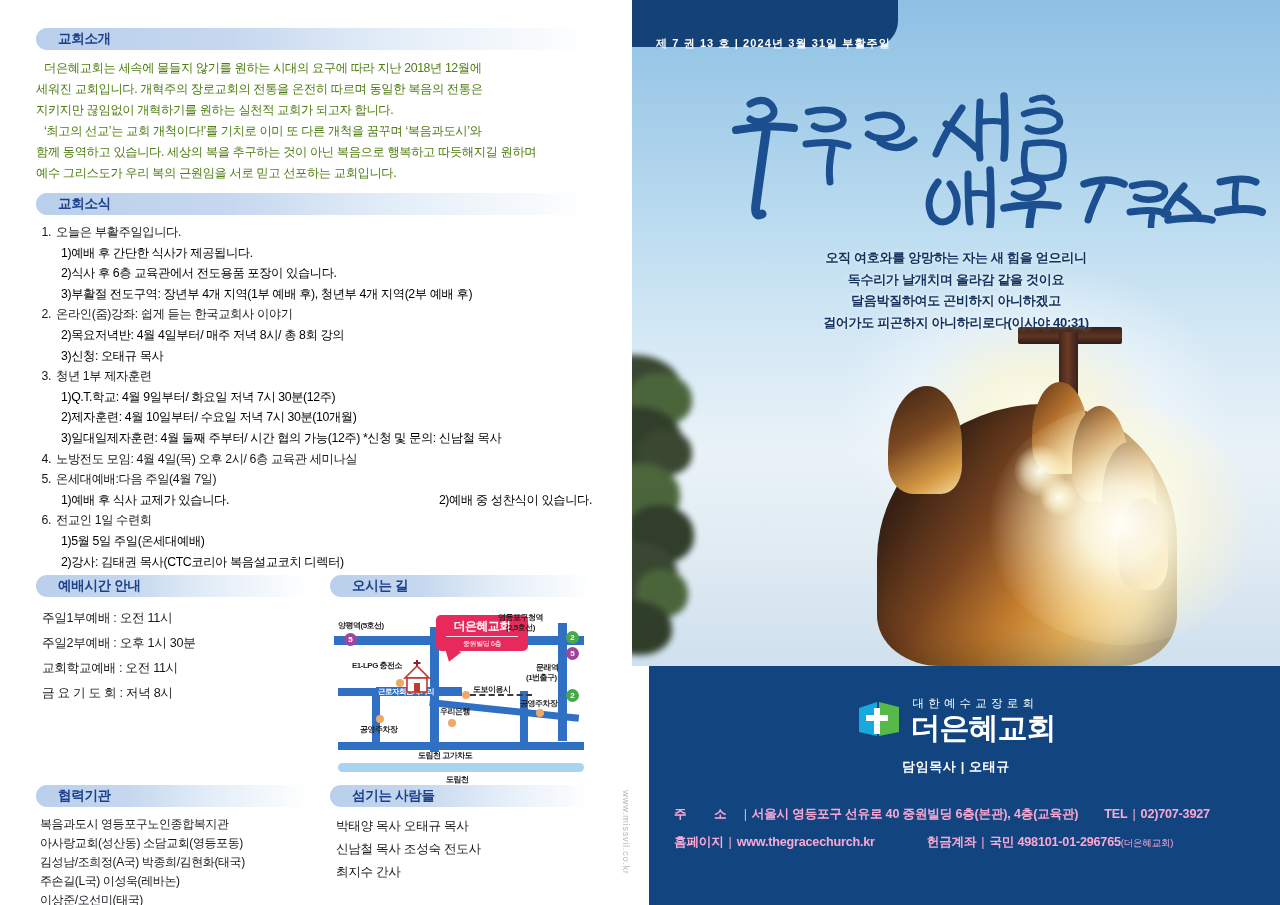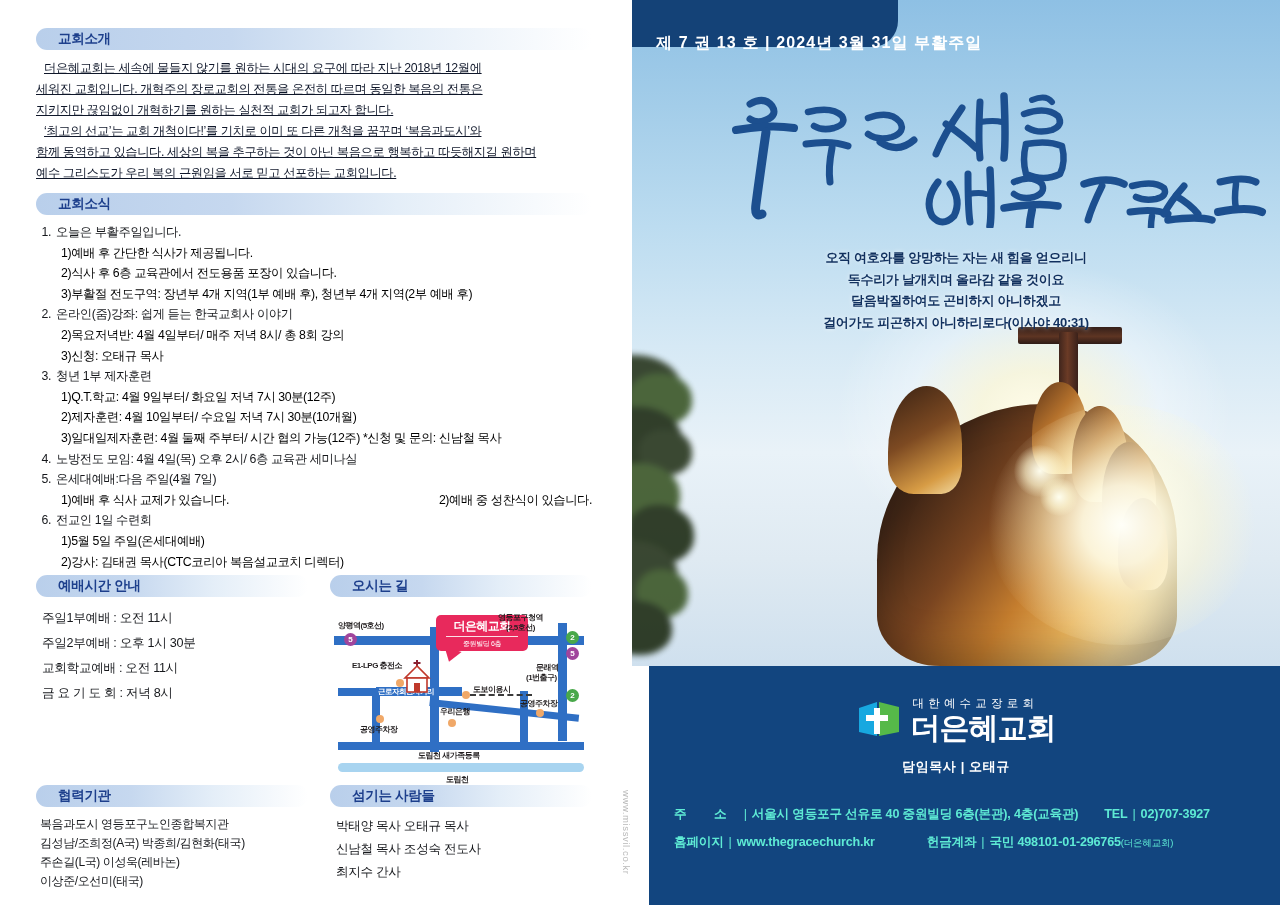--- a/index.html
+++ b/index.html
@@ -23,21 +23,21 @@
     border-radius:11px;
     background:linear-gradient(to right,#b9cfeb 0%, #c6d8ef 35%, #e4eef8 65%, #ffffff 100%);
     display:flex; align-items:center;
   }
   .section-bar .title {
     font-size:13.5px; font-weight:bold; color:#1d3f8c;
     padding-left:22px; letter-spacing:-0.3px;
     white-space:nowrap;
   }
 
-  .body-text { font-size:12.3px; color:#0f172a; line-height:21px; letter-spacing:-0.4px;text-decoration:underline; }
+  .body-text { font-size:12.3px; color:#4d7c0f; line-height:21px; letter-spacing:-0.4px; }
 
   #intro-block { position:absolute; left:36px; top:28px; width:556px; }
   #intro-body { margin-top:8px; }
   #intro-body p { text-indent:0; }
   #intro-body p.ind { text-indent:8px; }
 
   #news-block { position:absolute; left:36px; top:193px; width:556px; }
   #news-list { margin-top:7px; }
   .news-item { display:flex; font-size:12.3px; color:#16181c; line-height:20.6px; letter-spacing:-0.4px; }
   .news-item .num { width:20px; flex:0 0 20px; text-align:right; padding-right:5px; }
@@ -125,21 +125,21 @@
 
   
   #issue-band {
     position:absolute; left:0; top:0;
     width:266px; height:47px;
     background:#144277;
     border-radius:0 0 26px 0;
     display:flex; align-items:center;
   }
   #issue-text {
-    color:#ffffff; font-size:16px; font-weight:bold;
+    color:#ffffff; font-size:11px; font-weight:bold;
     padding-left:24px; letter-spacing:1.1px; white-space:nowrap;margin-top:40px;
   }
 
   
   #callig { position:absolute; left:0; top:78px; width:648px; height:150px; }
   #callig svg { width:100%; height:100%; }
 
   #verse {
     position:absolute; left:0; top:247px; width:648px;
     text-align:center; color:#11305e;
@@ -176,21 +176,21 @@
   }
   #logo-name {
     color:#ffffff; font-size:30px; font-weight:bold; letter-spacing:-1px; line-height:32px;
   }
   #pastor-line {
     position:absolute; left:0; top:92px; width:648px; text-align:center;
     color:#ffffff; font-size:13px; font-weight:bold; letter-spacing:0.6px;
   }
   #contact {
     position:absolute; left:0; top:134px; width:648px; padding:0 18px 0 42px;
-    color:#5eead4;
+    color:#f9a8d4;
   }
   .contact-line { display:flex; align-items:baseline; font-size:12.6px; font-weight:bold; letter-spacing:-0.2px; line-height:28px; }
   .lbl-sp { letter-spacing:12px; }
   .sep { padding:0 5px; font-weight:normal; }
   .small-paren { font-size:9.5px; font-weight:normal; }
   .gap { width:26px; }
 
   
   .road { position:absolute; background:#2f6fc4; }
   .river { position:absolute; background:#a8d4f0; }
@@ -375,36 +375,37 @@
         <div class="mlabel" style="left:8px;top:16px;">양평역(5호선)</div>
         <div class="mlabel" style="left:168px;top:8px;">영등포구청역</div>
         <div class="mlabel" style="left:176px;top:18px;">(2,5호선)</div>
         <div class="mlabel" style="left:22px;top:56px;">E1-LPG 충전소</div>
         <div class="mlabel" style="left:206px;top:58px;">문래역</div>
         <div class="mlabel" style="left:196px;top:68px;">(1번출구)</div>
         <div class="mlabel" style="left:143px;top:80px;text-align:right;">도보이용시</div>
         <div class="mlabel" style="left:190px;top:94px;">공영주차장</div>
         <div class="mlabel" style="left:110px;top:102px;">우리은행</div>
         <div class="mlabel" style="left:30px;top:120px;">공영주차장</div>
-        <div class="mlabel" style="left:88px;top:146px;">도림천 새가족등록</div>
+        <div class="mlabel" style="left:88px;top:146px;">도림천 고가차도</div>
         <div class="mlabel" style="left:116px;top:170px;">도림천</div>
 
         <div class="sub-badge p" style="left:14px;top:28px;">5</div>
         <div class="sub-badge g" style="left:236px;top:26px;">2</div>
         <div class="sub-badge p" style="left:236px;top:42px;">5</div>
         <div class="sub-badge g" style="left:236px;top:84px;">2</div>
       </div>
     </div>
 
     <div id="partners-block">
       <div class="section-bar">
         <span class="title">협력기관</span>
       </div>
       <div id="partners-list">
         <div class="partner-row">복음과도시 영등포구노인종합복지관</div>
+        <div class="partner-row">아사랑교회(성산동) 소담교회(영등포동)</div>
         <div class="partner-row">김성남/조희정(A국) 박종희/김현화(태국)</div>
         <div class="partner-row">주손길(L국) 이성욱(레바논)</div>
         <div class="partner-row">이상준/오선미(태국)</div>
       </div>
     </div>
 
     <div id="servants-block">
       <div class="section-bar">
         <span class="title">섬기는 사람들</span>
       </div>

